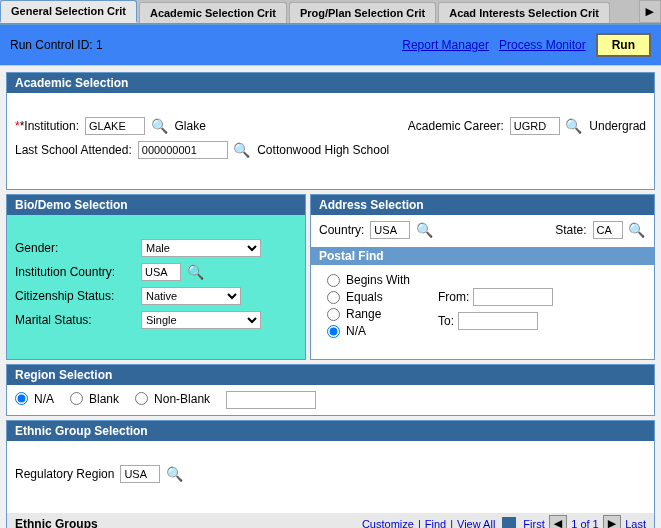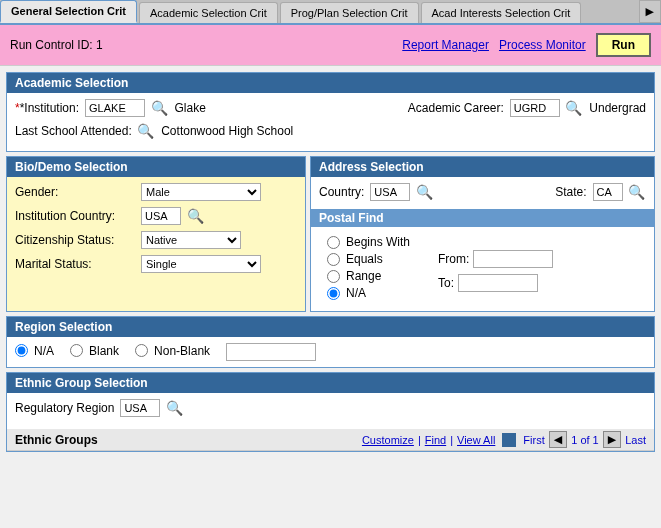--- a/index.html
+++ b/index.html
@@ -10,20 +10,21 @@
     .tab {
       padding: 4px 10px;
       border: 1px solid #aaa;
       border-bottom: none;
       cursor: pointer;
       font-size: 11px;
       background: #d8d8d8;
       color: #000;
       margin-right: 2px;
       border-radius: 3px 3px 0 0;
+      font-weight: bold;
     }
     .tab.active {
       background: #e8e8e8;
       font-weight: bold;
       border-color: #6699cc;
       border-bottom: 2px solid #e8e8e8;
       color: #000;
     }
     .tab-arrow {
       margin-left: auto;
@@ -32,21 +33,21 @@
       border: 1px solid #aaa;
       cursor: pointer;
       font-size: 11px;
     }
 
     
     .header-bar {
       display: flex;
       align-items: center;
       padding: 8px 10px;
-      background: #f9a8d4;
+      background: #3b82f6;
       border-bottom: 1px solid #ccc;
     }
     .run-control { font-size: 12px; color: #000; }
     .header-links { margin-left: auto; display: flex; align-items: center; gap: 10px; }
     .header-link { color: #0000cc; text-decoration: underline; cursor: pointer; font-size: 12px; }
     .run-btn {
       background: #ffff99;
       border: 2px solid #666;
       padding: 3px 14px;
       font-size: 12px;
@@ -61,39 +62,39 @@
       border: 1px solid #6699cc;
       background: #fff;
     }
     .section-header {
       background: #336699;
       color: #fff;
       font-weight: bold;
       font-size: 12px;
       padding: 3px 8px;
     }
-    .section-body { padding: 6px 8px; }
+    .section-body { padding: 24px 8px; }
 
     
     .form-row { display: flex; align-items: center; margin-bottom: 6px; gap: 6px; }
     .form-label { font-size: 12px; color: #000; white-space: nowrap; }
     .required { color: #000; }
     .required::before { content: '*'; color: #cc0000; }
     .form-input {
       border: 1px solid #aaa;
       padding: 1px 3px;
       font-size: 11px;
       height: 18px;
     }
     .search-icon { cursor: pointer; font-size: 14px; color: #336699; }
     .field-value { font-size: 12px; color: #000; }
 
     
     .side-by-side { display: flex; gap: 0; margin: 0 6px; }
-    .bio-section { flex: 0 0 300px; border: 1px solid #6699cc; background: #fef9c3; margin-right: 4px; }
+    .bio-section { flex: 0 0 300px; border: 1px solid #6699cc; background: #5eead4; margin-right: 4px; }
     .addr-section { flex: 1; border: 1px solid #6699cc; background: #fff; }
 
     
     .form-select {
       border: 1px solid #aaa;
       font-size: 11px;
       height: 18px;
       background: #fff;
       min-width: 100px;
     }
@@ -204,20 +205,21 @@
       <span class="search-icon">🔍</span>
       <span class="field-value">Glake</span>
       <span style="flex:1"></span>
       <span class="form-label">Academic Career:</span>
       <input class="form-input" style="width: 50px;" value="UGRD">
       <span class="search-icon">🔍</span>
       <span class="field-value">Undergrad</span>
     </div>
     <div class="form-row">
       <span class="form-label">Last School Attended:</span>
+      <input class="form-input" style="width: 90px;" value="000000001">
       <span class="search-icon">🔍</span>
       <span class="field-value">Cottonwood High School</span>
     </div>
   </div>
 </div>
 
 <div class="side-by-side" style="margin-top:4px;">
 
   <div class="bio-section">
     <div class="section-header">Bio/Demo Selection</div>

